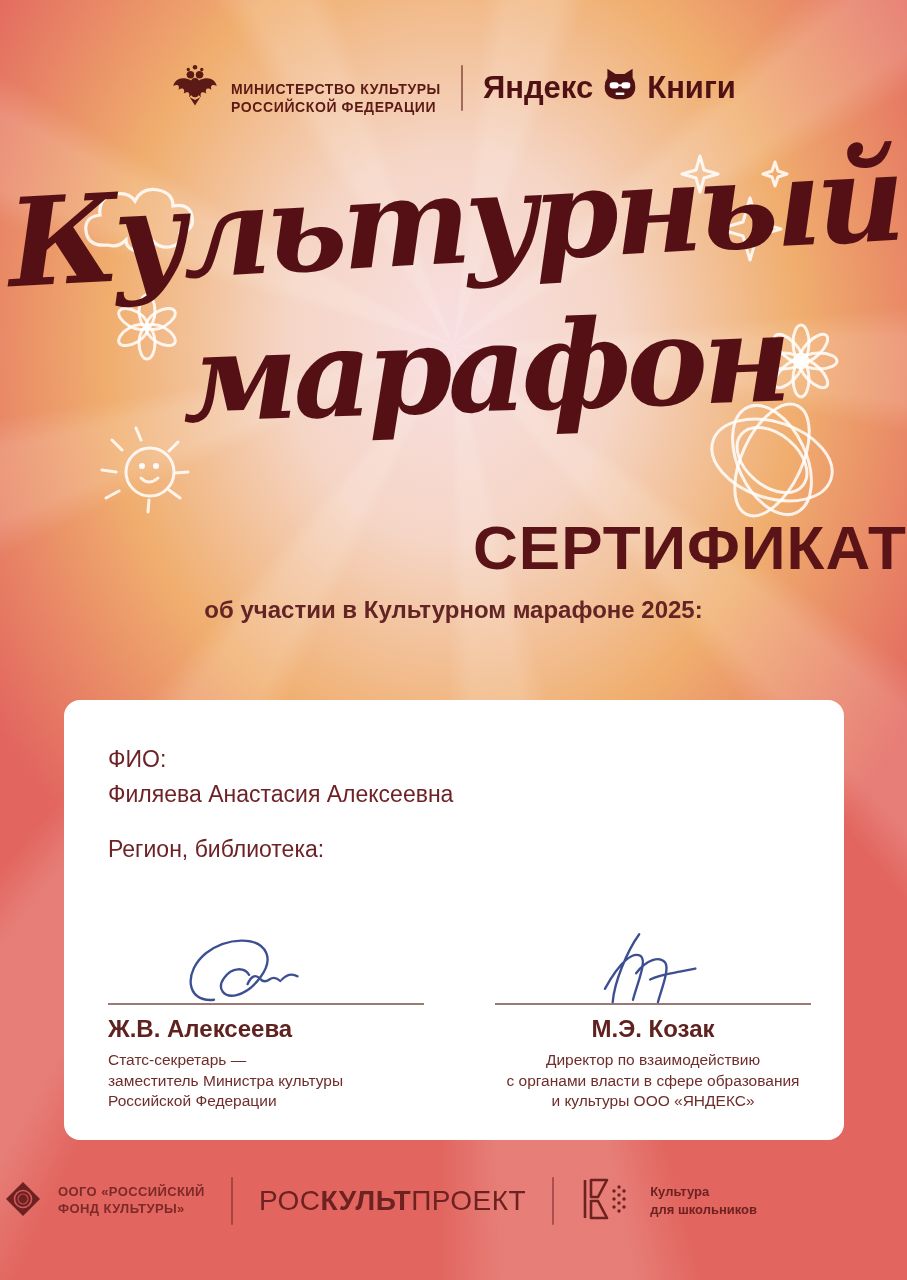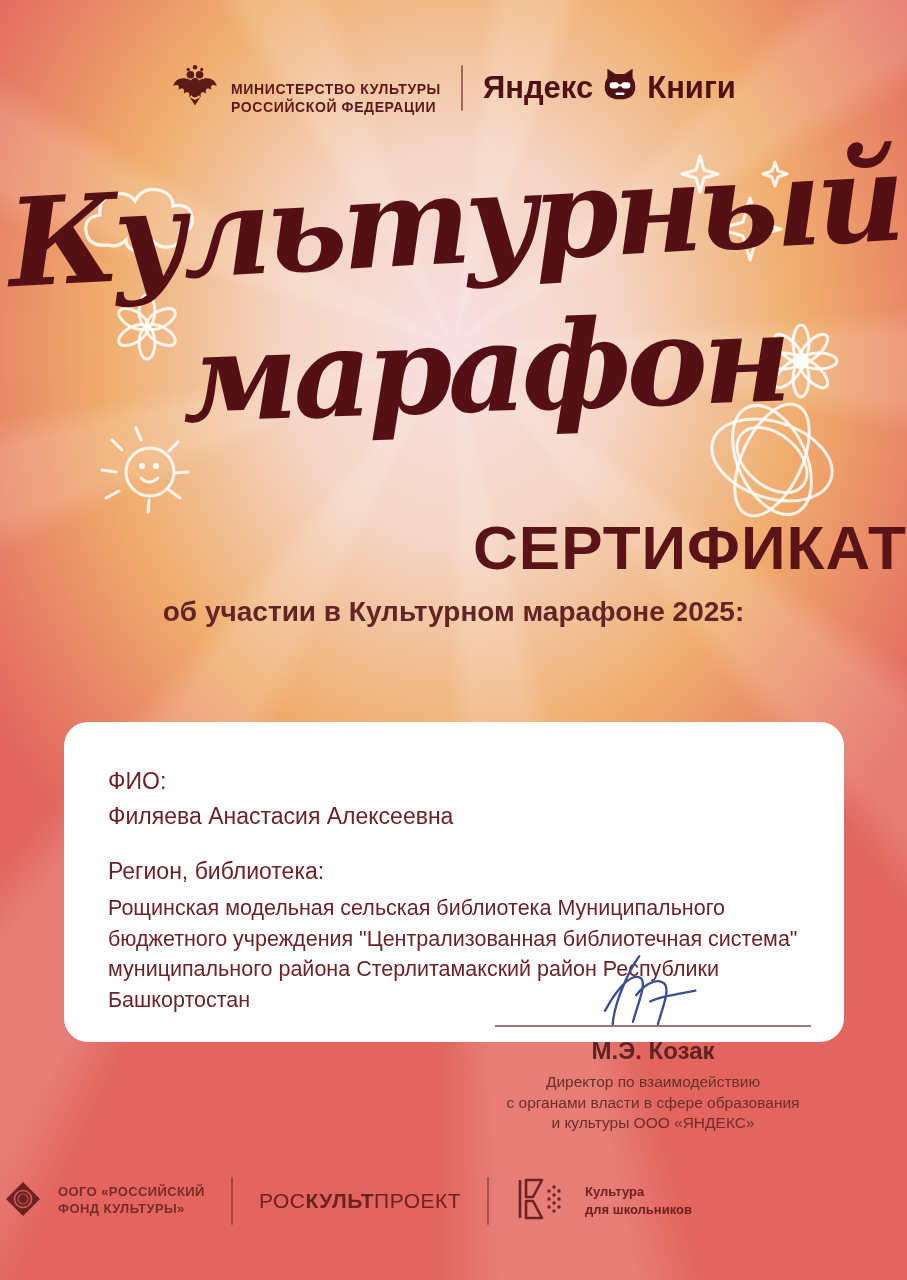--- a/index.html
+++ b/index.html
@@ -22,41 +22,41 @@
   .yandex{display:flex;align-items:center;gap:9px;font-size:31px;font-weight:bold;color:#4f1113;}
   
   .doodle{position:absolute;}
   .doodle svg{display:block;}
   
   .title-word{position:absolute;left:50%;font-family:"DejaVu Serif",serif;font-style:italic;font-weight:bold;color:#541015;white-space:nowrap;letter-spacing:-5px;}
   .title-w1{top:148px;font-size:122px;transform:translateX(-50%) rotate(-3deg);}
   .title-w2{top:296px;font-size:122px;transform:translateX(-45%) rotate(-2deg);}
   
   .cert-heading{position:absolute;top:512px;left:0;width:100%;text-align:right;font-size:62px;font-weight:bold;letter-spacing:1px;color:#5a1316;}
-  .cert-subtitle{position:absolute;top:594px;left:0;width:100%;text-align:center;font-size:28px;line-height:1.32;font-weight:600;color:#632425;}
-  
-  .card{position:absolute;left:64px;top:700px;width:780px;height:320px;background:#ffffff;border-radius:24px;margin-top:22px;}
+  .cert-subtitle{position:absolute;top:594px;left:0;width:100%;text-align:center;font-size:24px;line-height:1.32;font-weight:600;color:#632425;}
+  
+  .card{position:absolute;left:64px;top:700px;width:780px;height:440px;background:#ffffff;border-radius:16px;}
   .card .label{position:absolute;left:44px;font-size:23px;color:#6e2227;}
   .fio-label{top:46px;}
   .fio-value{top:81px;}
   .region-label{top:136px;}
   .region-value{position:absolute;left:44px;top:171px;width:706px;font-size:21.5px;line-height:1.42;color:#6e2227;}
   .sig{position:absolute;top:228px;width:316px;}
   .sig-left{left:44px;}
   .sig-right{left:431px;text-align:center;}
   .sig svg{display:block;height:78px;margin-left:40px;}
   .sig-line{height:2px;background:#9b7a72;margin-top:-3px;}
   .sig-name{font-size:24px;font-weight:bold;color:#5f2220;margin-top:10px;}
   .sig-title{font-size:15.5px;line-height:1.33;color:#6e2d2a;margin-top:7px;white-space:pre-line;}
   
   .footer{position:absolute;top:1176px;left:0;width:100%;display:flex;justify-content:flex-start;align-items:center;gap:26px;color:#6d2120;}
   .f-group{display:flex;align-items:center;gap:12px;}
   .f-text-sm{font-size:13px;font-weight:bold;letter-spacing:.4px;line-height:1.3;color:#7c2a27;}
   .f-divider{width:2px;height:48px;background:rgba(109,33,32,.5);border-radius:1px;}
-  .roskult{font-size:21px;letter-spacing:.5px;color:#6d2120;}
+  .roskult{font-size:28px;letter-spacing:.5px;color:#6d2120;}
   .roskult .b{font-weight:bold;}
   .f-text-book{font-size:13px;font-weight:bold;line-height:1.35;color:#6d2120;}
 </style>
 </head>
 <body>
 
 <div class="page">
 
   <div class="doodle" style="left:78px;top:165px;">
     <svg width="175" height="105" viewBox="0 0 175 105" fill="none" stroke="rgba(255,255,255,0.85)" stroke-width="3.2" stroke-linecap="round">
@@ -160,22 +160,32 @@
 
   <div class="cert-heading">СЕРТИФИКАТ</div>
   <div class="cert-subtitle">
     <div>об участии в Культурном марафоне 2025:</div>
   </div>
 
   <div class="card">
     <div class="label fio-label">ФИО:</div>
     <div class="label fio-value">Филяева Анастасия Алексеевна</div>
     <div class="label region-label">Регион, библиотека:</div>
-    <div class="region-value">Рощинская модельная сельская библиотека Муниципального бюджетного учреждения "Централизованная библиотечная система" муниципального района Стерлитамакский район Республики Башкортостан</div>
-
+
+    <div class="sig sig-left">
+      <svg width="210" height="78" viewBox="0 0 210 100" fill="none" stroke="#3c4f92" stroke-width="3" stroke-linecap="round">
+        <path d="M55 92 C18 96 16 55 45 32 C72 12 112 10 122 32 C130 50 106 80 84 86 C68 90 58 78 68 64 C78 50 94 50 100 60"></path>
+        <path d="M98 72 q7 -16 16 -7 q5 6 12 1 q7 -5 14 2 M142 66 q10 -10 20 -4"></path>
+      </svg>
+      <div class="sig-line"></div>
+      <div class="sig-name">Ж.В. Алексеева</div>
+      <div class="sig-title">Статс-секретарь —
+заместитель Министра культуры
+Российской Федерации</div>
+    </div>
 
     <div class="sig sig-right">
       <svg width="210" height="78" viewBox="0 0 210 100" fill="none" stroke="#3c4f92" stroke-width="3" stroke-linecap="round">
         <path d="M70 95 C72 70 88 30 104 8 M60 78 C80 42 96 30 106 36 C114 42 102 70 96 92"></path>
         <path d="M100 58 C114 40 130 36 137 44 C143 52 134 74 128 95 M118 66 C130 60 146 58 156 56 L176 52"></path>
       </svg>
       <div class="sig-line"></div>
       <div class="sig-name">М.Э. Козак</div>
       <div class="sig-title">Директор по взаимодействию
 с органами власти в сфере образования

